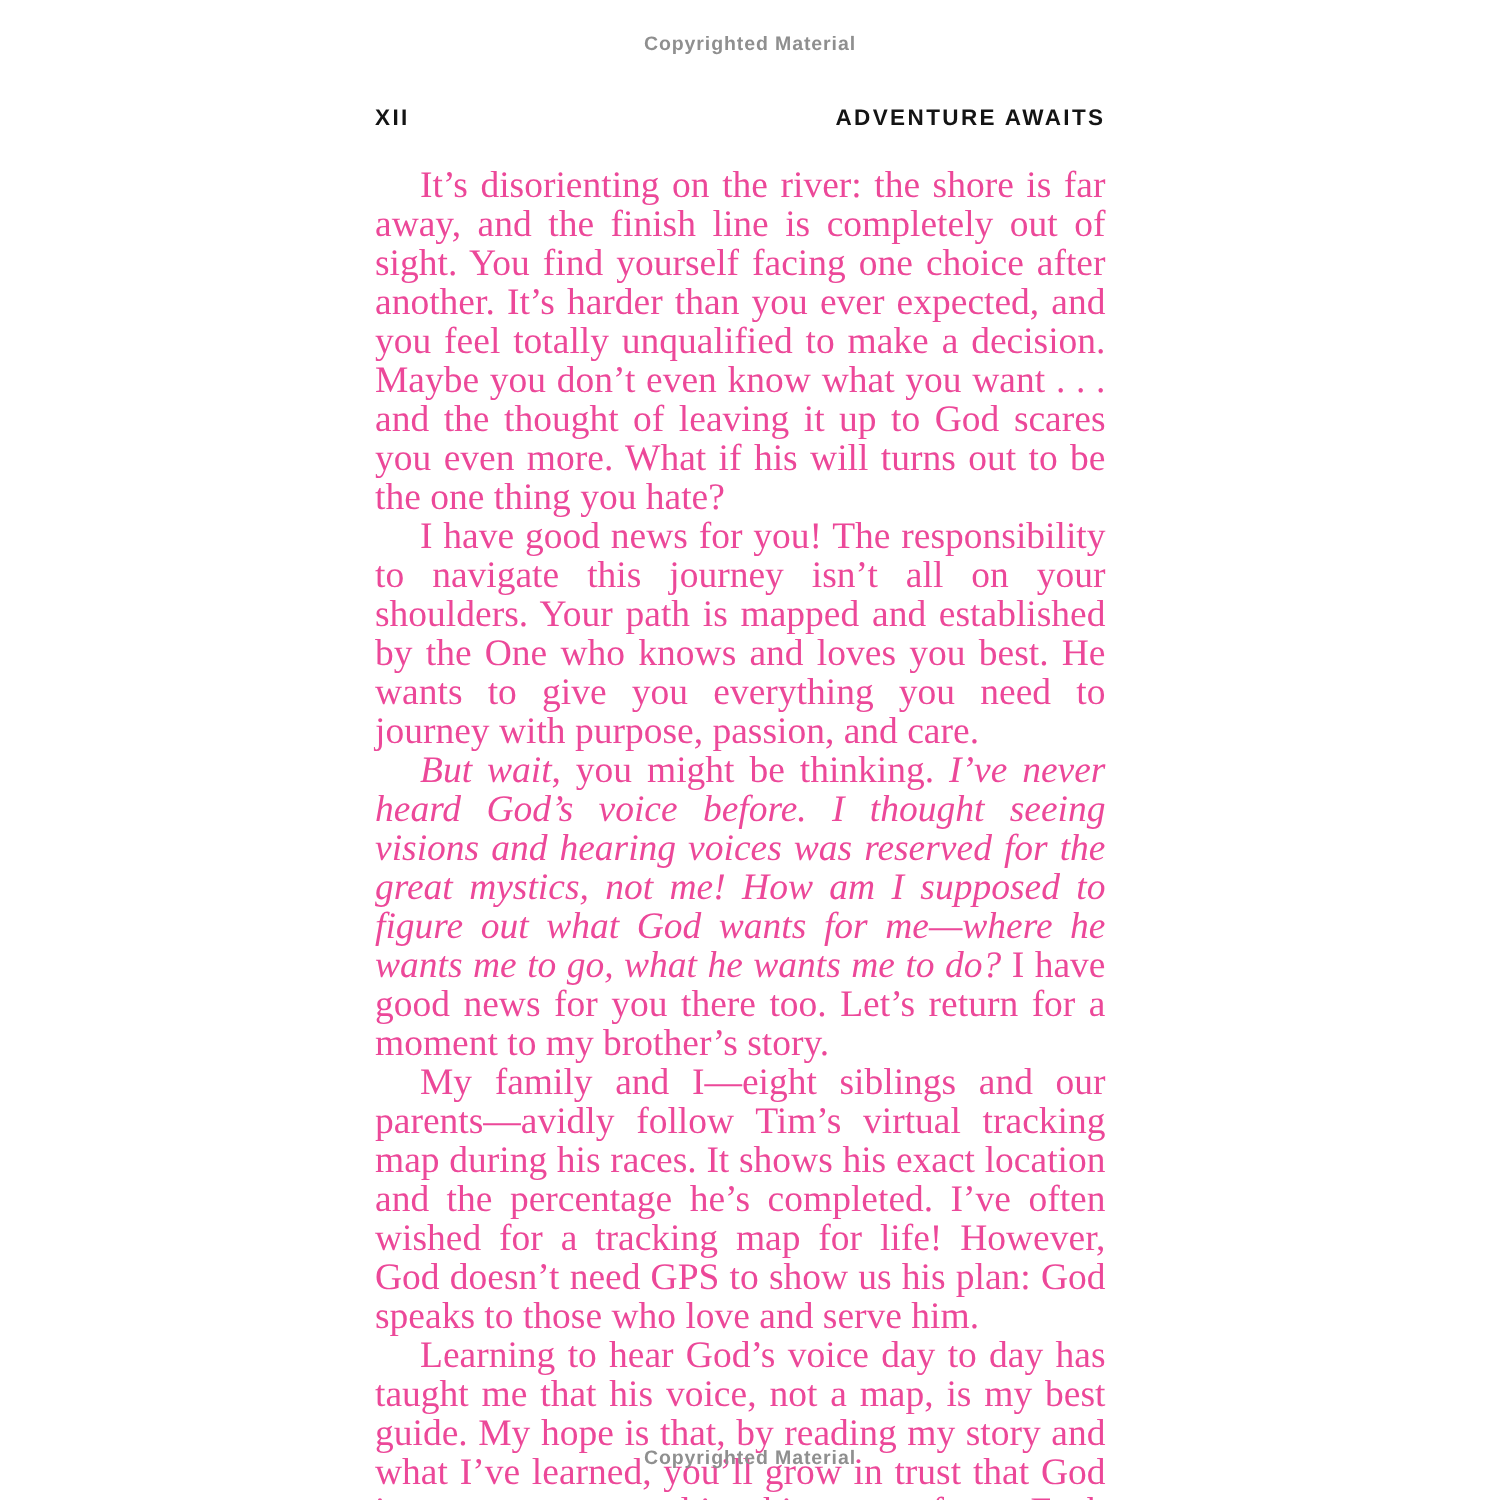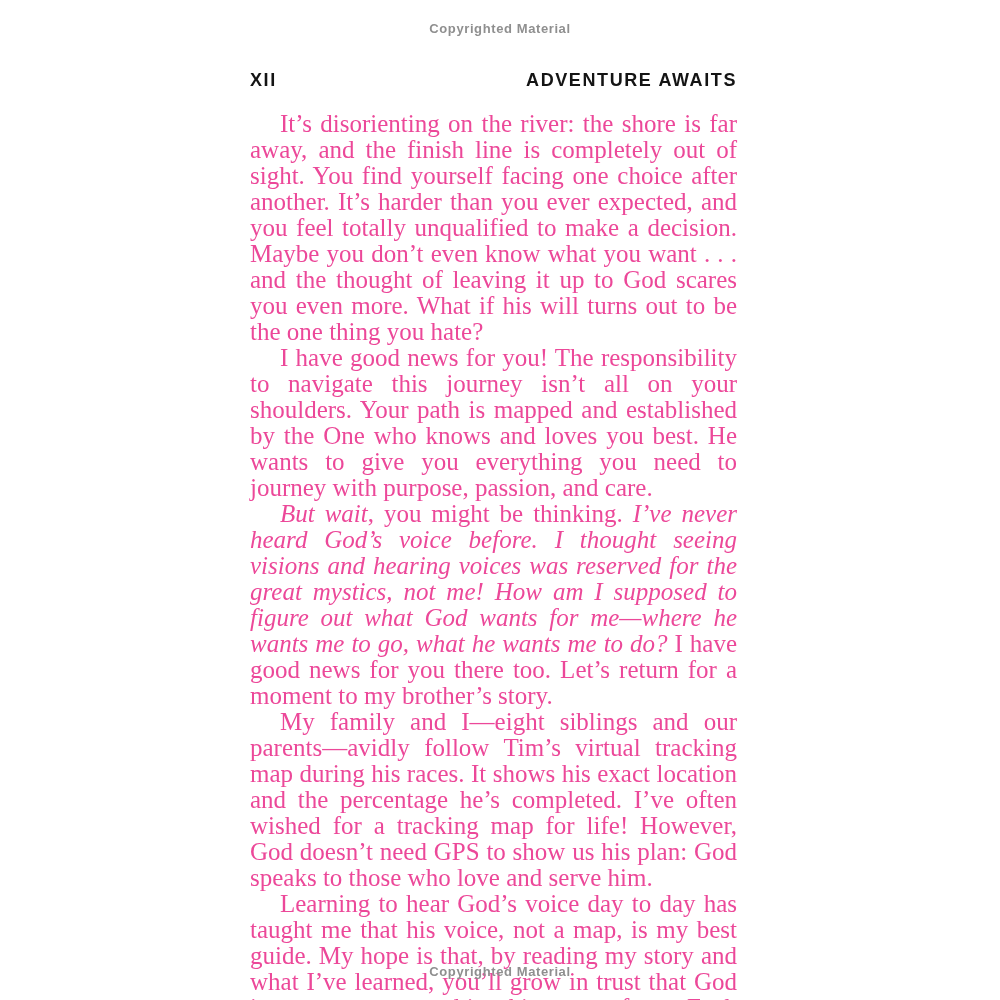--- a/index.html
+++ b/index.html
@@ -29,21 +29,21 @@
   .notice.bottom { top: 964px; }
   .running-header {
     position: absolute;
     top: 70px;
     left: 250px;
     width: 487px;
     display: flex;
     justify-content: space-between;
     align-items: flex-end;
     font-family: "Liberation Sans", sans-serif;
-    font-size: 18px;
+    font-size: 15px;
     font-weight: bold;
     letter-spacing: 1.6px;
     color: #141414;
   }
   .body-text {
     position: absolute;
     top: 111px;
     left: 250px;
     width: 487px;
     font-family: Liberation Serif, serif;

